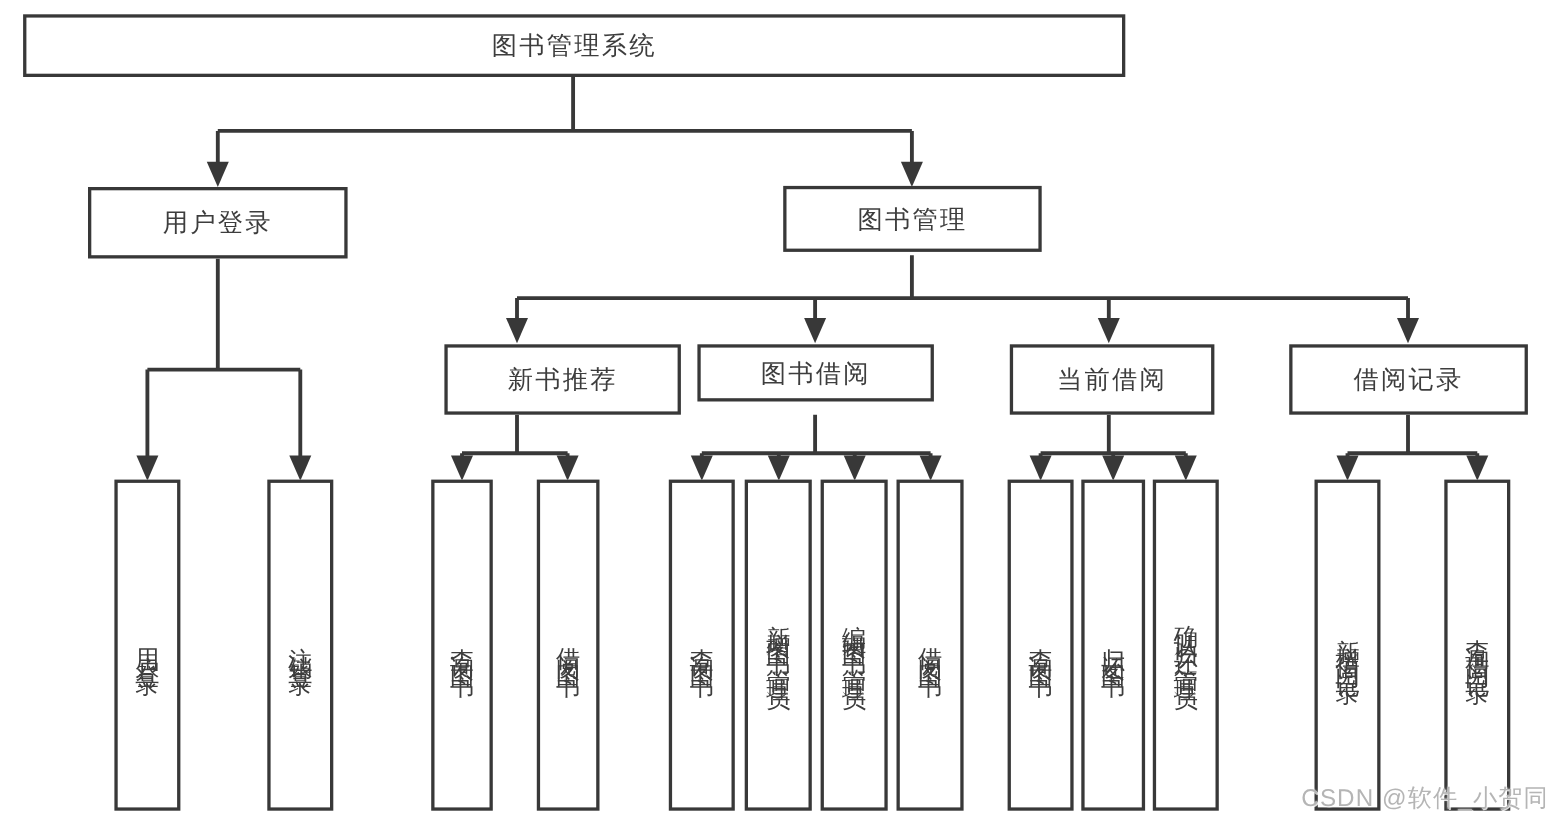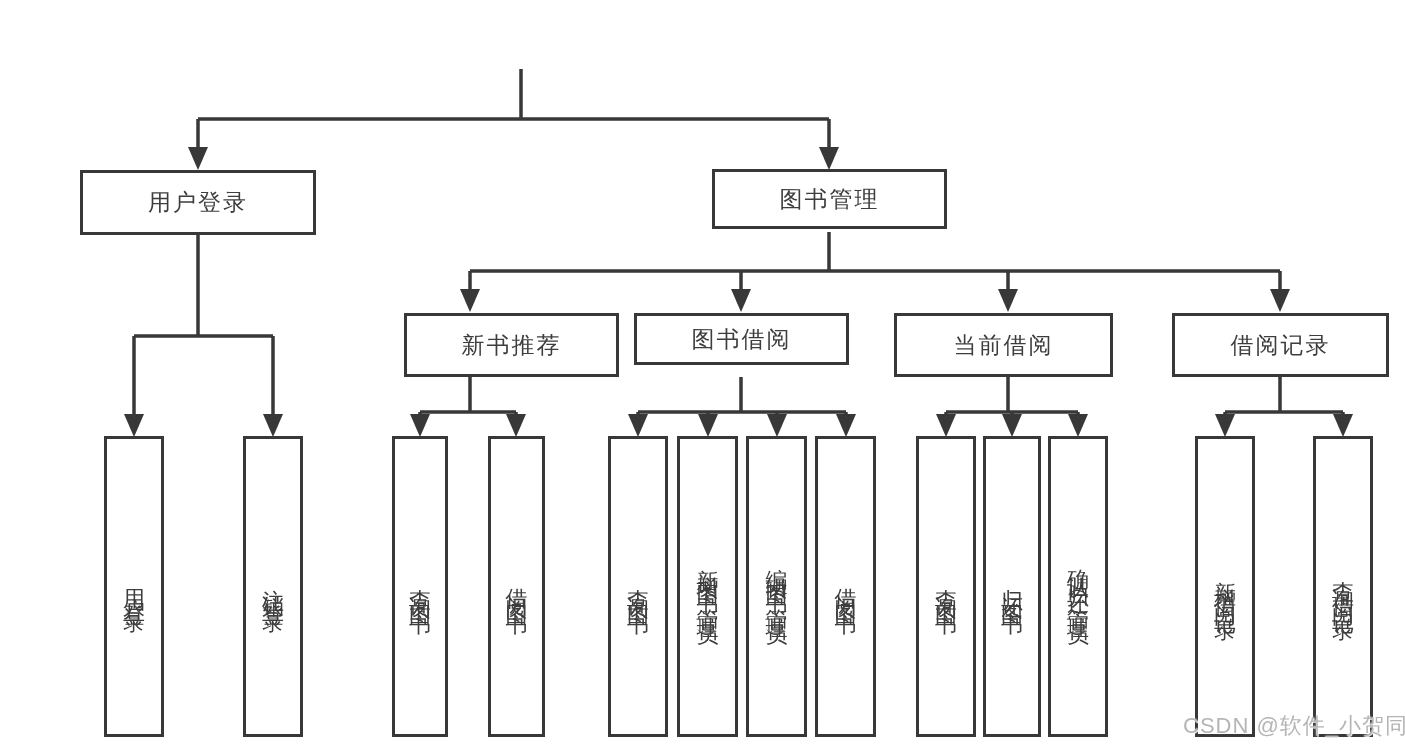--- a/index.html
+++ b/index.html
@@ -89,27 +89,28 @@
       <polygon points="767,414 787,414 777,437"></polygon>
       <polygon points="836,414 856,414 846,437"></polygon>
       <polygon points="936,414 956,414 946,437"></polygon>
       <polygon points="1002,414 1022,414 1012,437"></polygon>
       <polygon points="1068,414 1088,414 1078,437"></polygon>
       <polygon points="1215,414 1235,414 1225,437"></polygon>
       <polygon points="1333,414 1353,414 1343,437"></polygon>
     </g>
   </svg>
 
+  <div class="node hbox" style="left:21px; top:13px; width:1002px; height:57px;">图书管理系统</div>
 
   <div class="node hbox" style="left:80px; top:170px; width:236px; height:65px;">用户登录</div>
   <div class="node hbox" style="left:712px; top:169px; width:235px; height:60px;">图书管理</div>
 
   <div class="node hbox" style="left:363px; top:313px; width:215px; height:64px;margin-left:41px;">新书推荐</div>
   <div class="node hbox" style="left:634px; top:313px; width:215px; height:52px;">图书借阅</div>
-  <div class="node hbox" style="left:894px; top:313px; width:219px; height:64px;">当前借阅</div>
+  <div class="node hbox" style="left:918px; top:313px; width:186px; height:64px;">当前借阅</div>
   <div class="node hbox" style="left:1172px; top:313px; width:217px; height:64px;">借阅记录</div>
 
   <div class="node vbox" style="left:104px; top:436px; width:60px; height:301px;">用户登录</div>
   <div class="node vbox" style="left:243px; top:436px; width:60px; height:301px;">注销登录</div>
 
   <div class="node vbox" style="left:392px; top:436px; width:56px; height:301px;">查询图书</div>
   <div class="node vbox" style="left:488px; top:436px; width:57px; height:301px;">借阅图书</div>
 
   <div class="node vbox" style="left:608px; top:436px; width:60px; height:301px;">查询图书</div>
   <div class="node vbox" style="left:677px; top:436px; width:61px; height:301px;">新增图书（管理员）</div>

